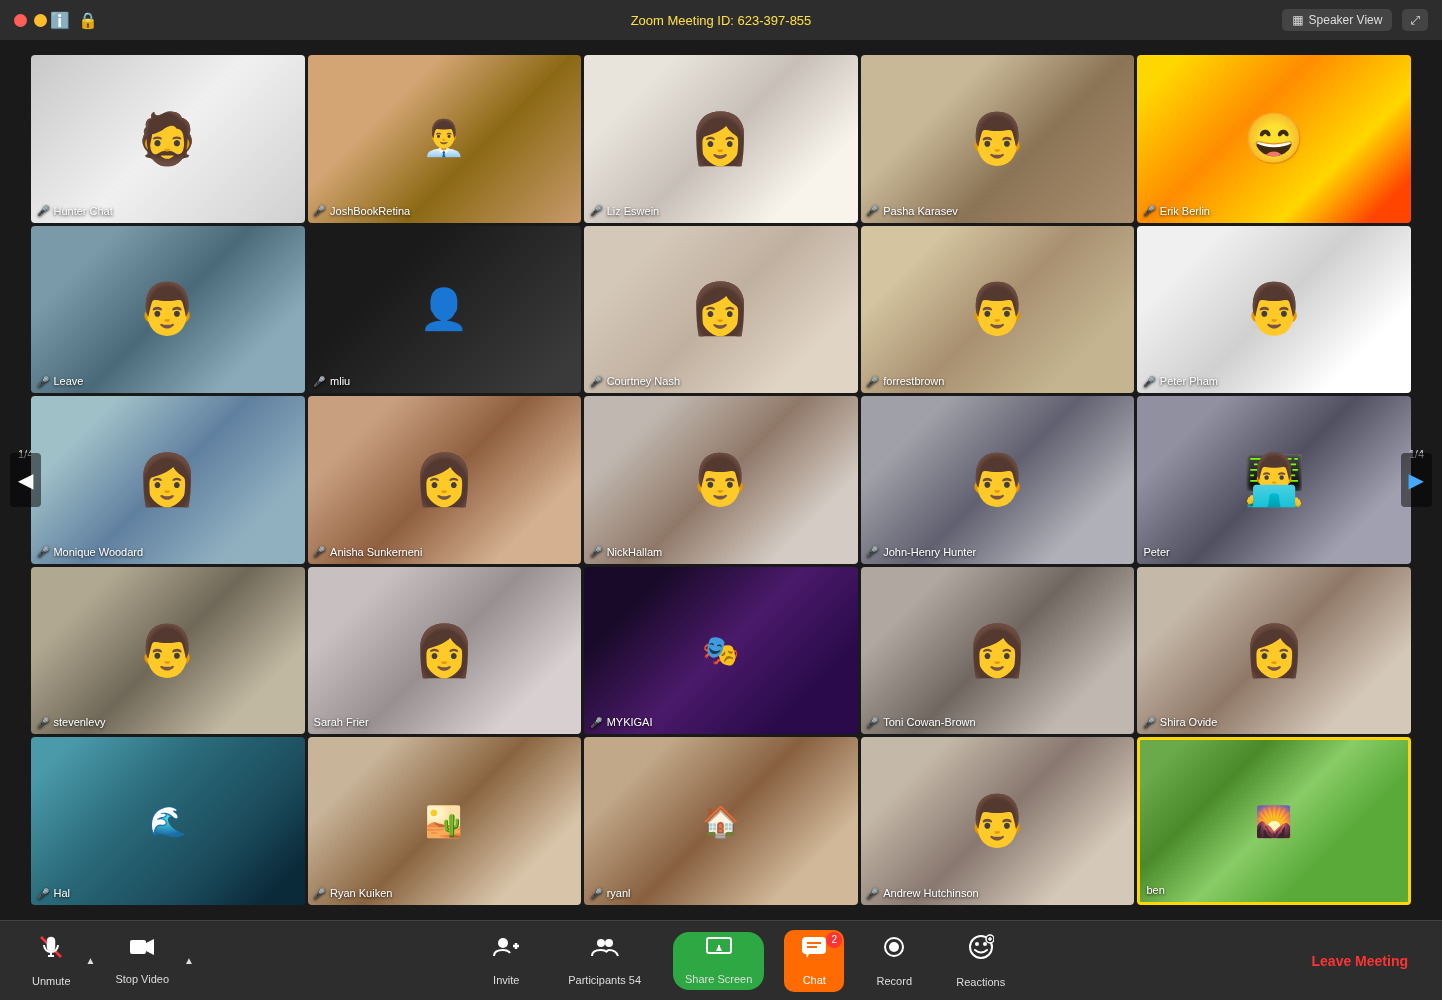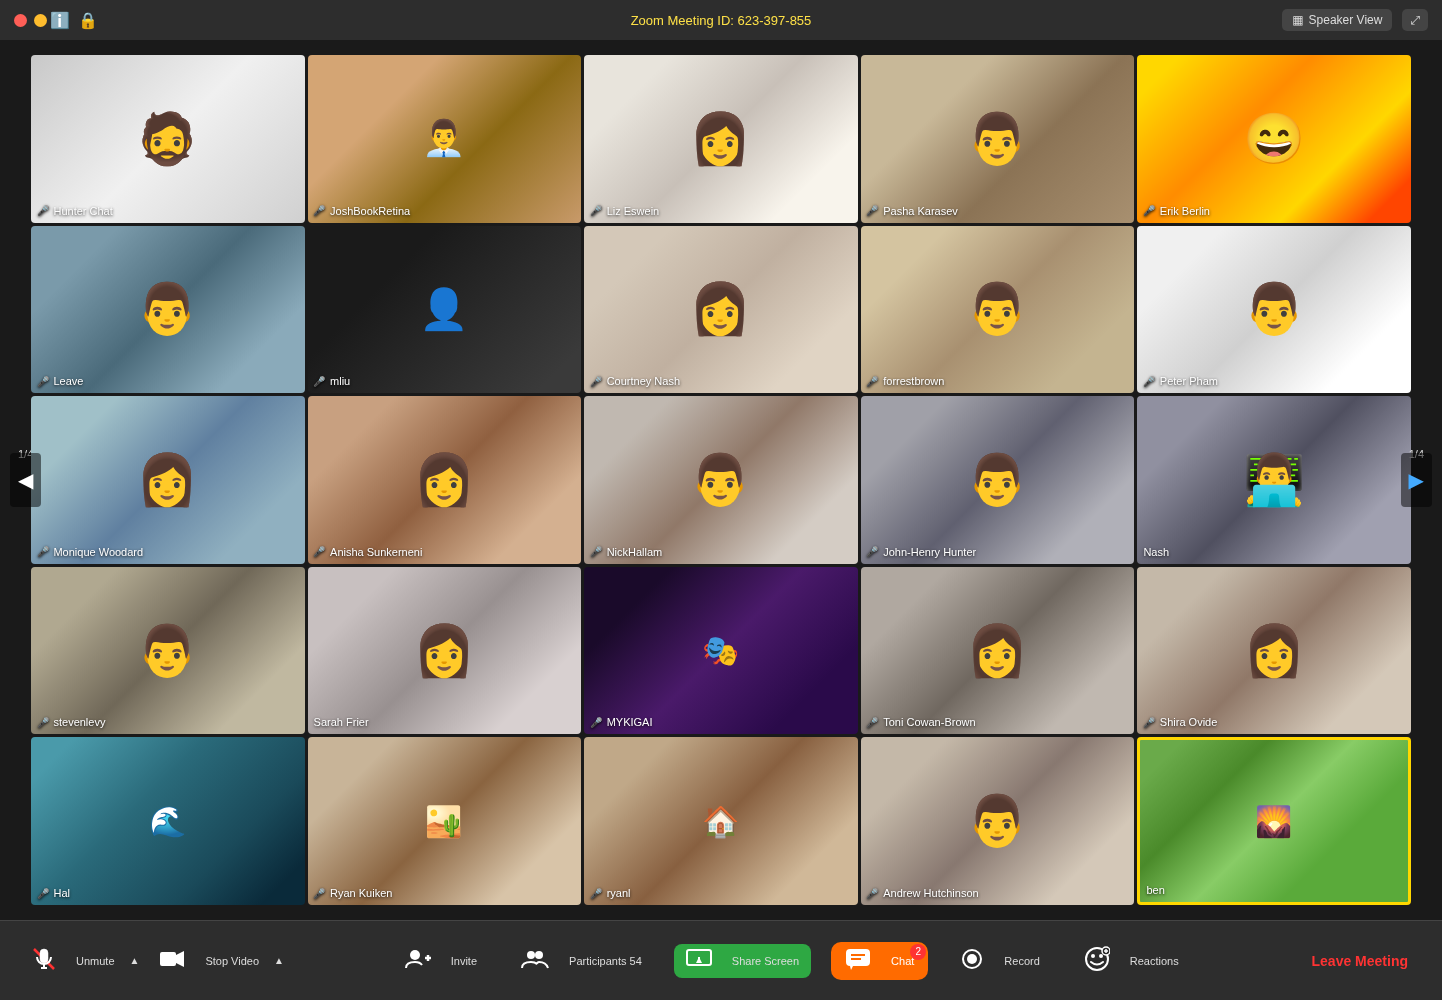--- a/index.html
+++ b/index.html
@@ -199,23 +199,23 @@
       flex: 1;
       justify-content: center;
     }
     .toolbar-right {
       display: flex;
       align-items: center;
     }
 
     .tool-btn {
       display: flex;
-      flex-direction: row;
-      align-items: center;
-      gap: 20px;
+      flex-direction: column;
+      align-items: center;
+      gap: 12px;
       background: none;
       border: none;
       color: #fff;
       cursor: pointer;
       padding: 5px 12px;
       border-radius: 8px;
       min-width: 60px;
     }
 
     .tool-btn .icon-area {
@@ -424,21 +424,21 @@
       <div class="cell-avatar">👨</div>
       <div class="participant-name">
         <span class="muted-icon">🎤</span>
         <span>John-Henry Hunter</span>
       </div>
     </div>
 
     <div class="video-cell bg-casey">
       <div class="cell-avatar">👨‍💻</div>
       <div class="participant-name">
-        <span>Nash</span>
+        <span>Peter</span>
       </div>
     </div>
 
     <div class="video-cell bg-stevenlevy">
       <div class="cell-avatar">👨</div>
       <div class="participant-name">
         <span class="muted-icon">🎤</span>
         <span>stevenlevy</span>
       </div>
     </div>
@@ -576,21 +576,21 @@
             <path d="M1 20 Q1 14 10 14 Q14 14 16 16" stroke="white" stroke-width="2" fill="none"></path>
             <path d="M15 16 Q17 14 18 14 Q25 14 27 20" stroke="white" stroke-width="2" fill="none"></path>
           </svg>
         </span>
         <span class="label">
           <span>Participants </span><span>54</span>
         </span>
       </button>
     </div>
 
-    <button class="tool-btn" style="background:#2ea843; border-radius:8px;">
+    <button class="tool-btn" style="background:#2ea843; border-radius:16px;">
       <span class="icon-area">
         <svg width="26" height="20" viewBox="0 0 26 20" fill="white">
           <rect x="1" y="1" width="24" height="15" rx="2" stroke="white" stroke-width="2" fill="none"></rect>
           <polygon points="10,14 16,14 13,8" fill="white"></polygon>
           <line x1="13" y1="8" x2="13" y2="14" stroke="white" stroke-width="2"></line>
         </svg>
       </span>
       <span class="label">Share Screen</span>
     </button>
 

